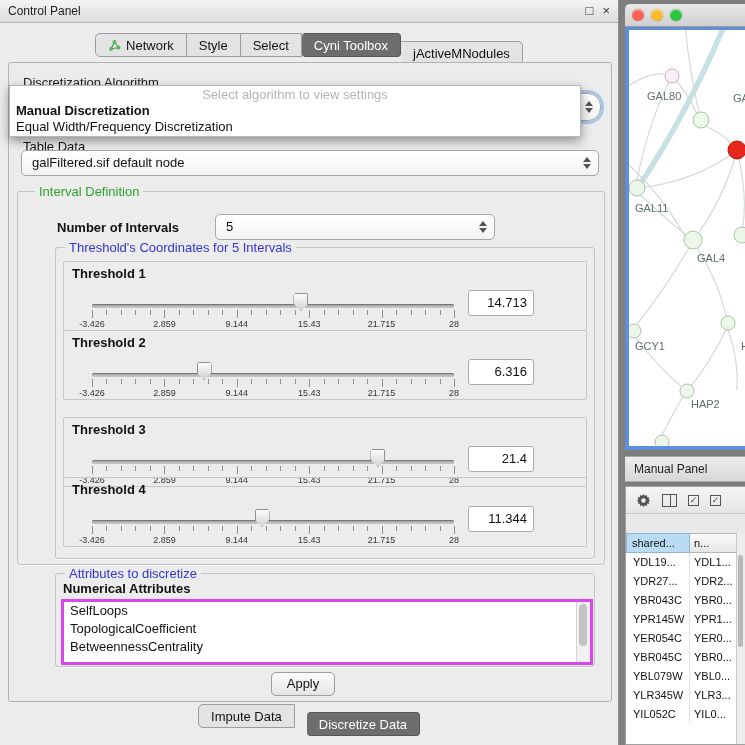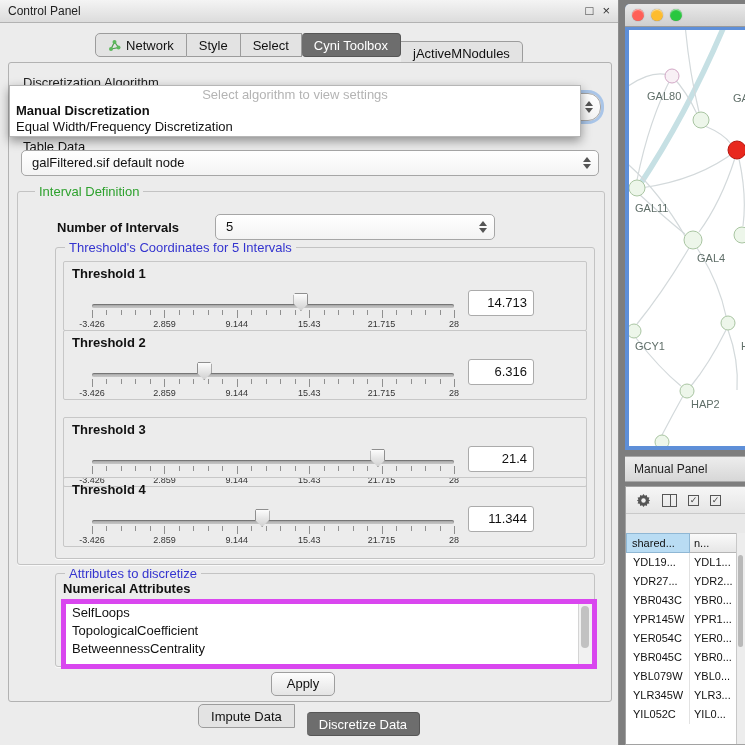--- a/index.html
+++ b/index.html
@@ -66,21 +66,21 @@
   .tick{position:absolute;width:1px;background:#8f8f8f;top:0;height:5px;}
   .tick.major{height:8px;}
   .tlabels{position:absolute;left:0;right:0;top:29px;height:11px;}
   .tlabel{position:absolute;transform:translateX(-50%);font-size:9px;color:#333;white-space:nowrap;}
   .th-value{position:absolute;left:404px;top:28px;width:58px;height:24px;background:#fff;border:1px solid #ababab;
             border-radius:3px;line-height:24px;text-align:right;padding-right:6px;box-sizing:content-box;}
 
   .gb-attrs{left:46px;top:510px;width:538px;height:92px;}
   .gt-attrs{left:56px;top:503px;}
   .attrs-label{position:absolute;left:54px;top:518px;font-weight:bold;}
-  .attr-list{position:absolute;left:52px;top:536px;width:526px;height:60px;background:#fff;border:5px solid #d946ef;overflow:hidden;}
+  .attr-list{position:absolute;left:52px;top:536px;width:526px;height:60px;background:#fff;border:3px solid #d946ef;overflow:hidden;}
   .attr-item{height:18px;line-height:18px;padding-left:6px;white-space:nowrap;}
   .attr-scroll{position:absolute;right:0;top:0;bottom:0;width:13px;background:#f1f1f1;border-left:1px solid #d4d4d4;}
   .attr-thumb{position:absolute;left:2px;top:2px;width:8px;height:42px;background:#c2c2c2;border-radius:4px;}
 
   .apply-btn{position:absolute;left:262px;top:609px;width:62px;height:22px;background:linear-gradient(#fdfdfd,#e4e4e4);
              border:1px solid #9e9e9e;border-radius:5px;text-align:center;line-height:22px;}
 
   
   .net-win{position:absolute;left:625px;top:4px;width:120px;height:446px;background:#5e8fd8;border-radius:5px 0 0 0;overflow:hidden;}
   .net-titlebar{position:absolute;left:0;top:0;right:0;height:22px;background:linear-gradient(#e9e9e9,#cfcfcf);border-bottom:1px solid #9a9a9a;}

